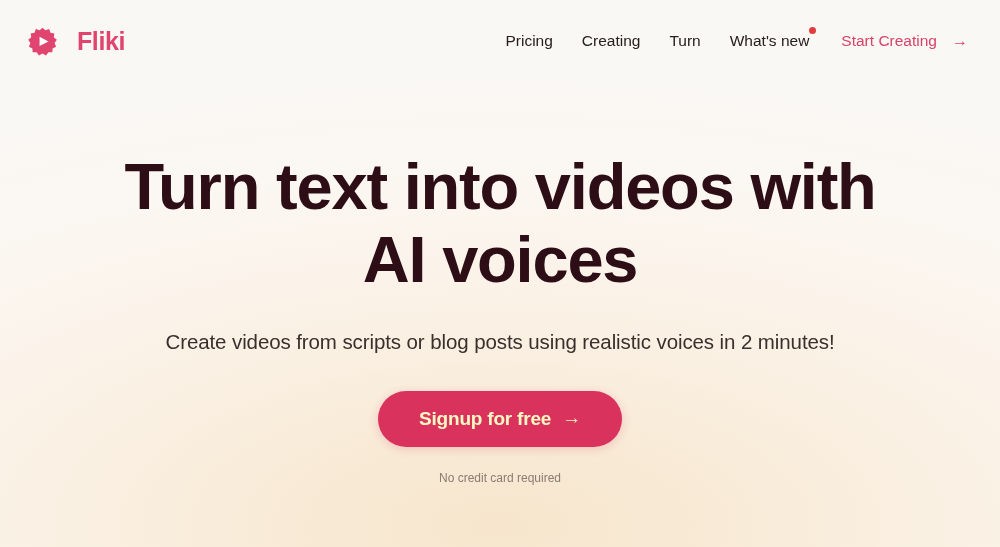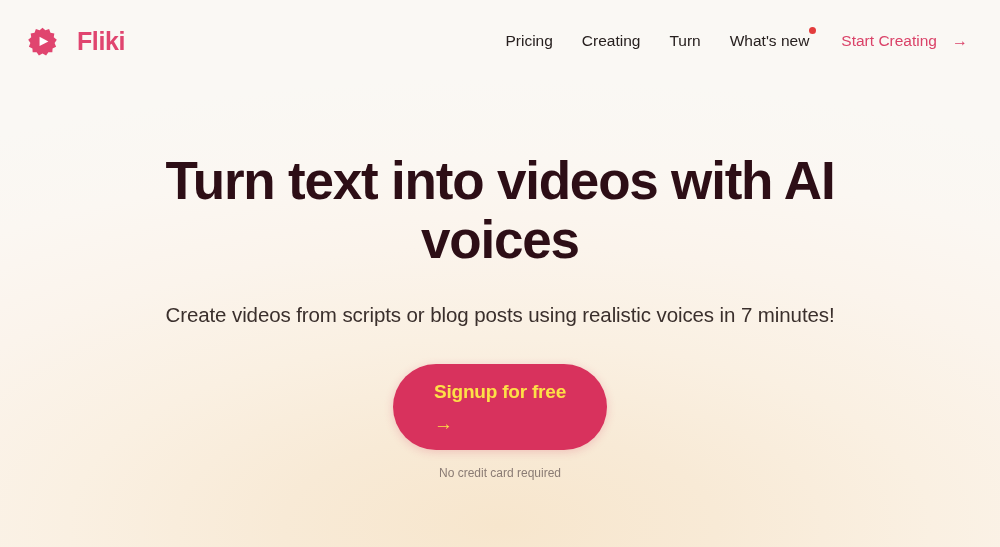--- a/index.html
+++ b/index.html
@@ -107,21 +107,21 @@
     position:absolute;
     top:82px; left:0; right:0; bottom:0;
     display:flex;
     flex-direction:column;
     align-items:center;
     padding-top:69px;
     z-index:2;
   }
 
   #hero-title {
-    font-size:53px;
+    font-size:65px;
     line-height:1.12;
     font-weight:700;
     color:#2d0e16;
     text-align:center;
     letter-spacing:-1.2px;
     max-width:760px;
   }
 
   #hero-subtitle {
     margin-top:33px;
@@ -131,36 +131,35 @@
     letter-spacing:-0.1px;
   }
 
   #cta-button {
     margin-top:37px;
     display:inline-flex;
     align-items:flex-start;
     justify-content:center;
     gap:11px;
     background:#d8325d;
-    color:#fde047;
+    color:#fef9c3;
     font-size:19px;
     font-weight:700;
     border:none;
     border-radius:999px;
     padding:17px 41px;
     cursor:pointer;
     letter-spacing:-0.2px;
     font-family:"Liberation Sans", sans-serif;
     box-shadow:0 2px 10px rgba(216,50,93,0.22);
-    flex-direction:column;
   }
   #cta-button .arrow { font-size:19px; line-height:1; font-weight:400; }
 
   #cta-note {
-    margin-top:16px;
+    margin-top:24px;
     font-size:12px;
     color:#8a7b74;
     text-align:center;
   }
 </style>
 </head>
 <body>
 
 <div id="page">
 
@@ -204,21 +203,21 @@
         <span class="arrow">→</span>
       </a>
 
     </nav>
   </div>
 
   <div id="hero">
 
     <h1 id="hero-title">Turn text into videos with AI voices</h1>
 
-    <p id="hero-subtitle">Create videos from scripts or blog posts using realistic voices in 7 minutes!</p>
+    <p id="hero-subtitle">Create videos from scripts or blog posts using realistic voices in 2 minutes!</p>
 
     <button id="cta-button">
       <span>Signup for free</span>
       <span class="arrow">→</span>
     </button>
 
     <div id="cta-note">No credit card required</div>
 
   </div>
 

